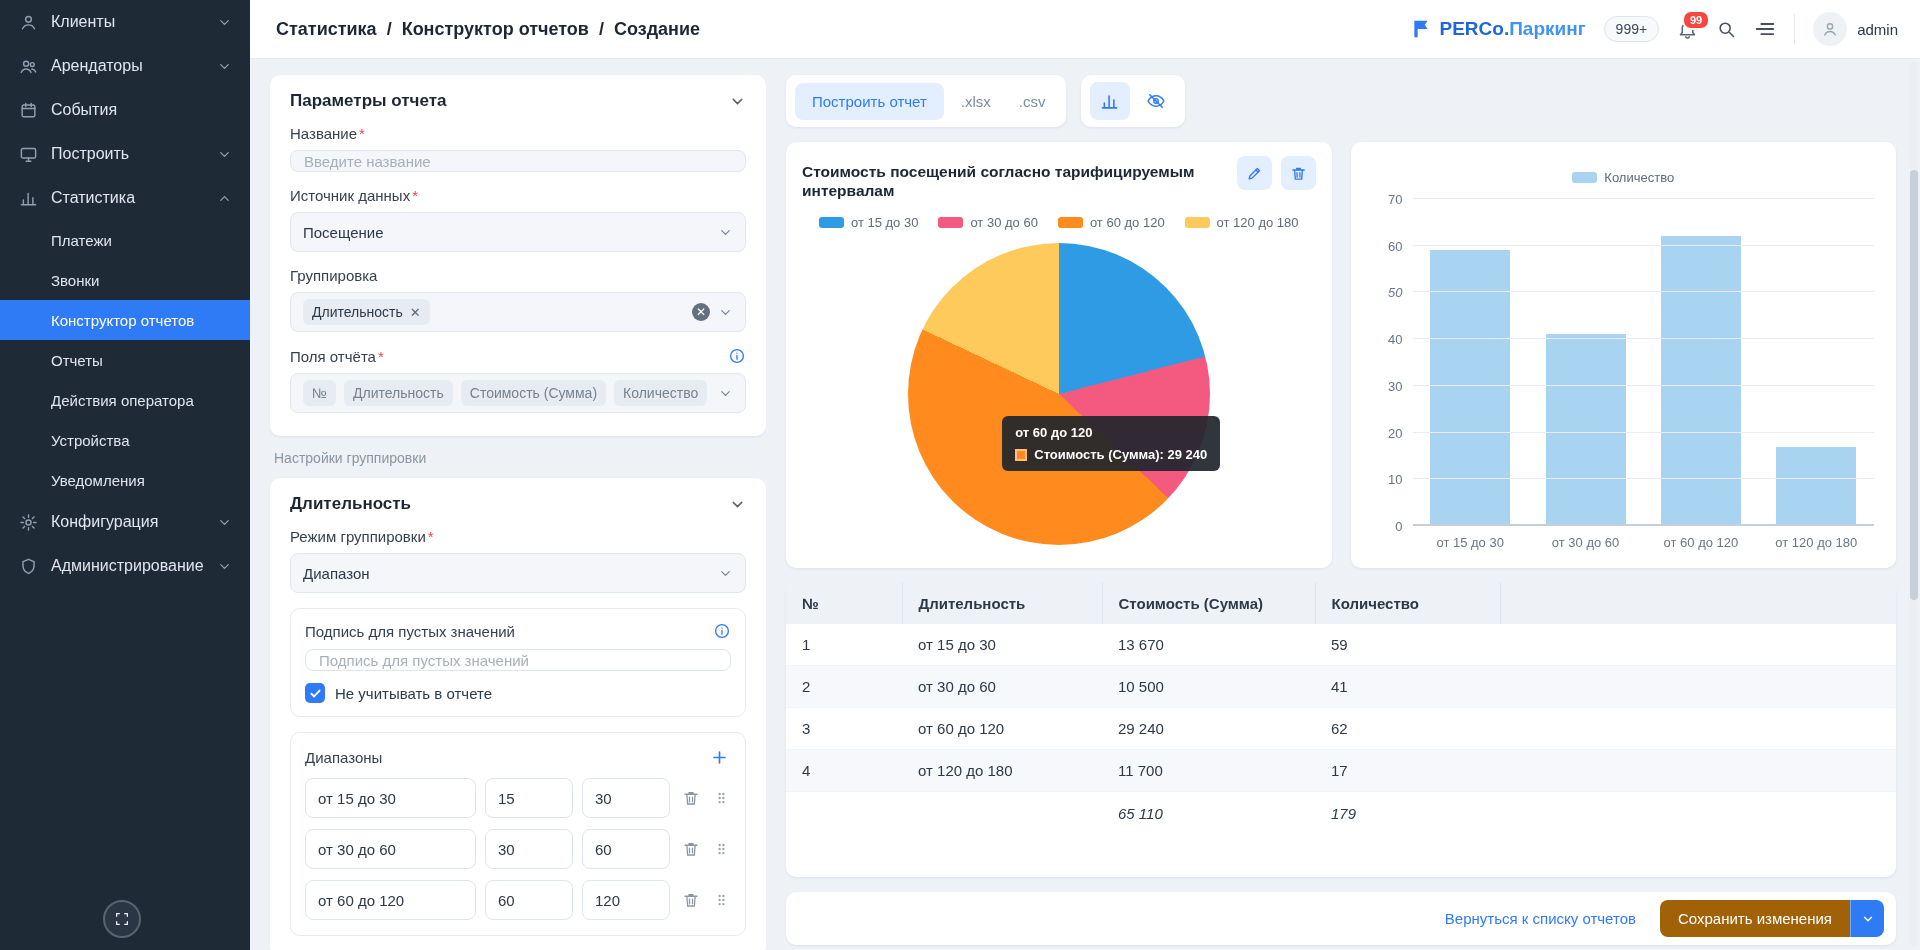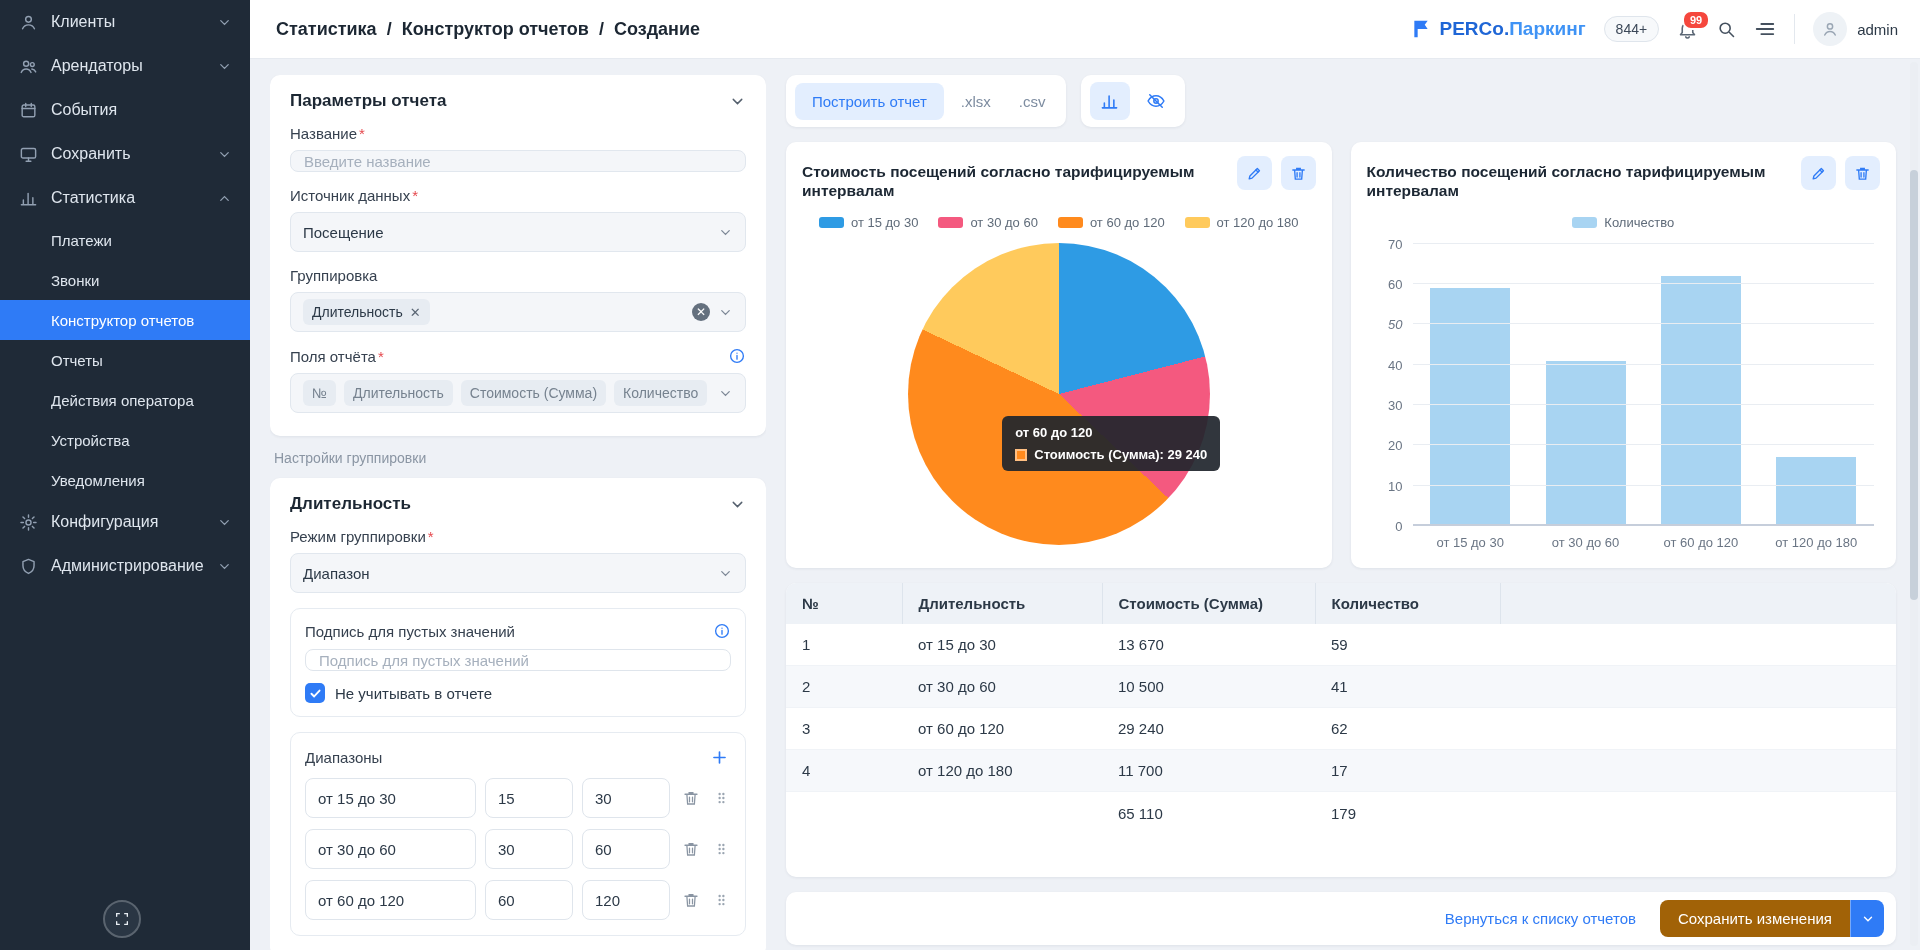--- a/index.html
+++ b/index.html
@@ -124,21 +124,21 @@
   .x-labels { height:28px; display:flex; margin-left:46px; margin-right:6px; }
   .x-labels span { flex:1; text-align:center; font-size:13px; color:#6a7584; padding-top:9px; }
 
   .table-card { min-height:294px; overflow:hidden; flex-shrink:0; }
   table.report { width:100%; border-collapse:collapse; font-size:15px; color:#2c3947; }
   table.report thead th { background:#eef2f7; text-align:left; font-weight:700; padding:12px 16px;
                           border-right:1px solid #dde4ec; }
   table.report thead th:last-child { border-right:none; }
   table.report tbody td { padding:12px 16px; border-bottom:1px solid #f0f3f7; }
   table.report tr.zebra { background:#f6f8fb; }
-  table.report tr.totals td { border-bottom:none; padding:13px 16px; }
+  table.report tr.totals td { border-bottom:none; padding:13px 16px;font-style:italic; }
 
   .footer-bar { display:flex; align-items:center; justify-content:flex-end; gap:24px; padding:8px 12px; flex-shrink:0; }
   .back-link { color:#2f7bf6; font-size:15px; text-decoration:none; cursor:pointer; }
   .save-group { display:flex; }
   .save-btn { background:#a16207; color:#fff; border:none; border-radius:8px 0 0 8px; padding:10px 18px;
               font-size:15px; cursor:pointer; font-family:inherit; }
   .save-caret { background:#2f7bf6; color:#fff; border:none; border-left:1px solid rgba(255,255,255,.35);
                 border-radius:0 8px 8px 0; width:34px; display:flex; align-items:center; justify-content:center; cursor:pointer; }
 
   .scroll-track { position:fixed; right:2px; top:62px; bottom:4px; width:8px; background:#ebeef3; border-radius:4px; }
@@ -193,21 +193,21 @@
       <span>События</span>
     </div>
 
     <div class="side-item">
       <span class="s-icon">
         <svg width="19" height="19" viewBox="0 0 24 24" fill="none" stroke="currentColor" stroke-width="1.8" stroke-linecap="round">
             <rect x="3" y="4.5" width="18" height="12" rx="2"></rect>
             <path d="M9 20.5h6M12 16.5v4"></path>
           </svg>
       </span>
-      <span>Сохранить</span>
+      <span>Построить</span>
       <span class="chev">
         <svg width="15" height="15" viewBox="0 0 24 24" fill="none" stroke="currentColor" stroke-width="2" stroke-linecap="round">
             <path d="M6 9l6 6 6-6"></path>
           </svg>
       </span>
     </div>
 
     <div class="side-item">
       <span class="s-icon">
         <svg width="19" height="19" viewBox="0 0 24 24" fill="none" stroke="currentColor" stroke-width="1.8" stroke-linecap="round">
@@ -296,21 +296,21 @@
       </div>
       <div class="topbar-right">
         <div class="brand">
           <span style="display:flex">
             <svg width="20" height="20" viewBox="0 0 24 24">
                 <path fill="#2f7bf6" d="M4 2h16l-3.5 5L20 12H8v10H4z"></path>
               </svg>
           </span>
           <span><span class="brand-left">PERCo.</span><span class="brand-right">Паркинг</span></span>
         </div>
-        <span class="pill-badge">844+</span>
+        <span class="pill-badge">999+</span>
         <div class="bell-wrap">
           <span style="display:flex">
             <svg width="21" height="21" viewBox="0 0 24 24" fill="none" stroke="currentColor" stroke-width="1.8" stroke-linecap="round" stroke-linejoin="round">
                 <path d="M18 15.5v-5a6 6 0 10-12 0v5l-2 2.5h16z"></path>
                 <path d="M10 20.5a2.2 2.2 0 004 0"></path>
               </svg>
           </span>
           <span class="bell-badge">99</span>
         </div>
         <span class="top-icon">
@@ -618,36 +618,20 @@
                 <div class="tt-title">от 60 до 120</div>
                 <div class="tt-row">
                   <span class="tt-sw" id="tt-sw" style="background: rgb(255, 138, 29);"></span>
                   <span>Стоимость (Сумма): 29 240</span>
                 </div>
               </div>
             </div>
           </div>
 
           <div class="card chart-card">
-            <div class="chart-head">
-              <span class="chart-title">Количество посещений согласно тарифицируемым интервалам</span>
-              <div class="chart-actions">
-                <button class="mini-btn">
-                  <svg width="17" height="17" viewBox="0 0 24 24" fill="none" stroke="currentColor" stroke-width="1.9" stroke-linecap="round" stroke-linejoin="round">
-                      <path d="M4.5 19.5l1-4L16 5l3 3L8.5 18.5l-4 1z"></path>
-                      <path d="M14 7l3 3"></path>
-                    </svg>
-                </button>
-                <button class="mini-btn">
-                  <svg width="17" height="17" viewBox="0 0 24 24" fill="none" stroke="currentColor" stroke-width="1.9" stroke-linecap="round">
-                      <path d="M4 7h16M9.5 7V5h5v2M6.5 7l1 13h9l1-13M10 11v6M14 11v6"></path>
-                    </svg>
-                </button>
-              </div>
-            </div>
             <div class="legend">
               <span class="legend-item">
                   <span class="sw" id="bar-sw" style="background: rgb(168, 212, 242);"></span>
                   <span>Количество</span>
                 </span>
             </div>
             <div class="bar-body">
               <div class="plot" id="plot">
                 <div class="bars" id="bars">
                     <div class="bar-cell">

